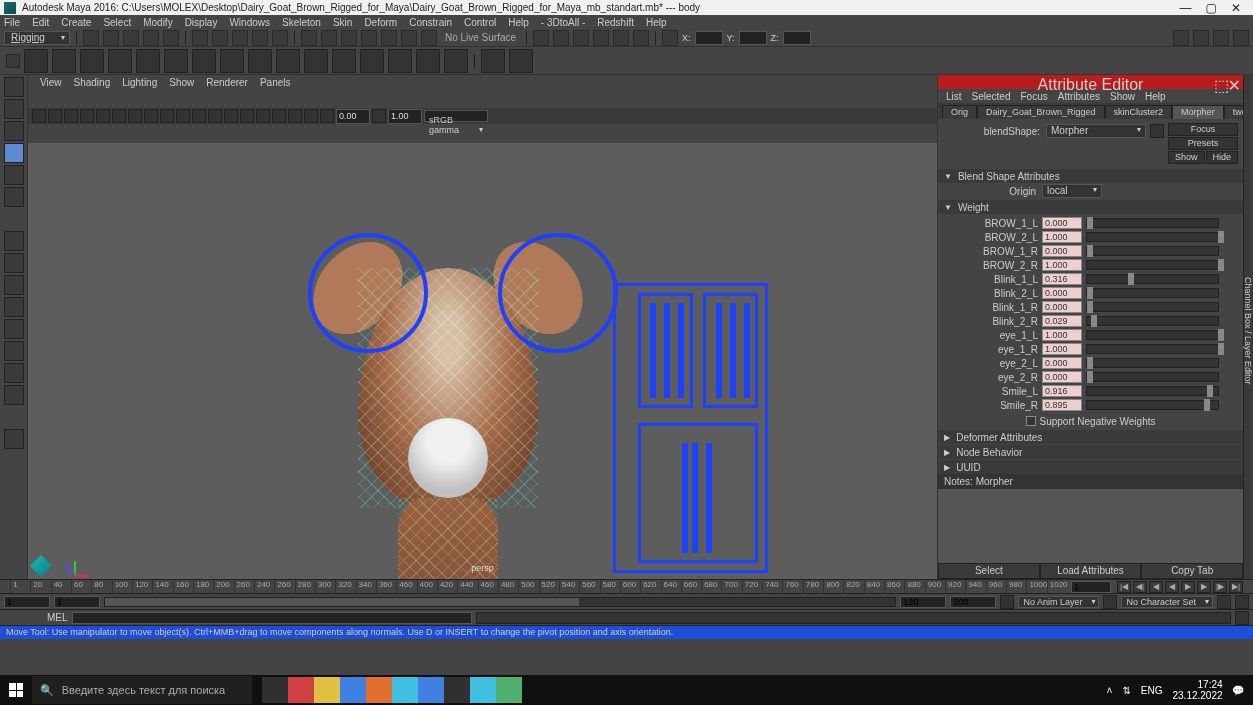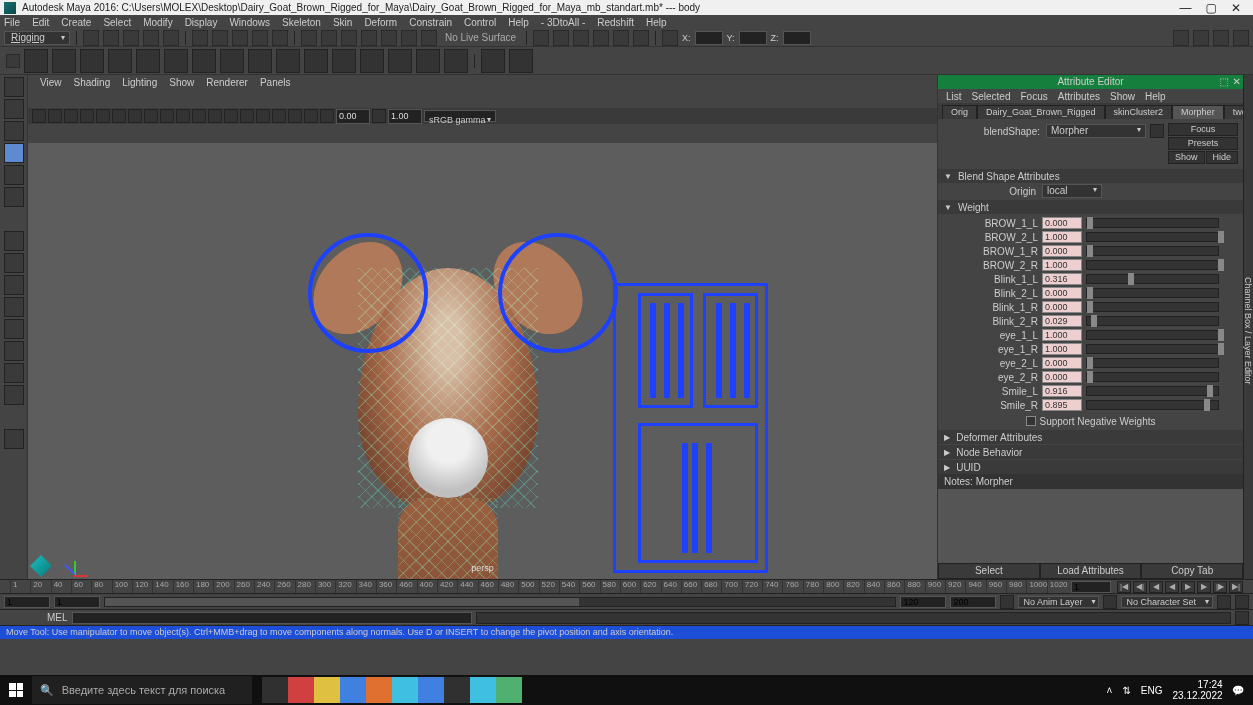--- a/index.html
+++ b/index.html
@@ -32,21 +32,21 @@
 .lefttools { width:28px; background:#444; border-right:1px solid #333; display:flex; flex-direction:column; align-items:center; gap:2px; padding:2px 0; }
 .lefttools .tbtn { width:20px; height:20px; background:#3a3a3a; border:1px solid #222; }
 .lefttools .tbtn.sel { background:#5e8ad2; }
 .lefttools .spacer { height:20px; }
 
 .viewport-wrap { flex:1; display:flex; flex-direction:column; border-right:1px solid #333;gap:19px; }
 .panelmenu { height:14px; background:#444; display:flex; align-items:center; gap:12px; padding:0 12px; font-size:10px; }
 .paneltools { height:16px; background:#3a3a3a; display:flex; align-items:center; gap:2px; padding:0 4px; }
 .ptbtn { width:14px; height:14px; background:#333; border:1px solid #222; }
 .ptinput { background:#222; border:1px solid #555; color:#ddd; height:15px; width:34px; font-size:9px; padding:0 2px; }
-.gammabox { background:#222; border:1px solid #555; height:12px; width:72px; font-size:9px; padding:4px 4px; position:relative; }
+.gammabox { background:#222; border:1px solid #555; height:12px; width:64px; font-size:9px; padding:4px 4px; position:relative; }
 .gammabox::after { content:"▾"; position:absolute; right:4px; font-size:8px; }
 
 .viewport { flex:1; background:#5d5d5d; position:relative; overflow:hidden; }
 .goat { position:absolute; left:270px; top:95px; width:300px; height:500px; }
 .goat .head { position:absolute; left:60px; top:30px; width:180px; height:240px; background:radial-gradient(ellipse at 50% 30%,#d8c0a8 10%,#a86a4a 50%,#6a3a28 90%); border-radius:50% 50% 40% 40% / 60% 60% 40% 40%; }
 .goat .ear-l { position:absolute; left:10px; top:10px; width:100px; height:80px; background:#b07a5a; border-radius:60% 40% 60% 40%; transform:rotate(-30deg); }
 .goat .ear-r { position:absolute; right:10px; top:10px; width:100px; height:80px; background:#b07a5a; border-radius:40% 60% 40% 60%; transform:rotate(30deg); }
 .goat .snout { position:absolute; left:110px; top:180px; width:80px; height:80px; background:radial-gradient(circle at 50% 30%,#f0f0f0 30%,#c0c0c0 70%); border-radius:50%; }
 .goat .body { position:absolute; left:100px; top:260px; width:100px; height:260px; background:linear-gradient(#9a6040,#6a3a28); border-radius:30px 30px 0 0; }
 .wire { position:absolute; inset:0; background:repeating-linear-gradient(45deg,transparent 0 8px,rgba(0,255,180,0.25) 8px 9px),repeating-linear-gradient(-45deg,transparent 0 8px,rgba(0,255,180,0.25) 8px 9px); mix-blend-mode:screen; }
@@ -61,21 +61,21 @@
 .cr-sl { position:absolute; background:#1e40ff; width:6px; }
 .axis { position:absolute; left:46px; bottom:18px; }
 .axis .ax { position:absolute; width:2px; height:14px; }
 .axis .x { background:#d33; transform:rotate(90deg); transform-origin:bottom left; }
 .axis .y { background:#3c3; }
 .axis .z { background:#45f; transform:rotate(-45deg); transform-origin:bottom left; }
 .vplabel { position:absolute; bottom:6px; left:50%; transform:translateX(-50%); font-size:9px; color:#ddd; }
 .mayalogo { position:absolute; left:2px; bottom:2px; width:22px; height:22px; background:linear-gradient(135deg,#1abfbf,#0a7a7a); clip-path:polygon(50% 0,100% 50%,50% 100%,0 50%); }
 
 .attr-panel { width:305px; background:#444; display:flex; flex-direction:column; font-size:10px; }
-.attr-title { height:14px; background:#15803d; text-align:center; font-size:10px; padding-top:1px; position:relative; }
+.attr-title { height:14px; background:#b91c1c; text-align:center; font-size:16px; padding-top:1px; position:relative; }
 .attr-title .pin { position:absolute; right:14px; top:1px; }
 .attr-title .x { position:absolute; right:2px; top:1px; }
 .attr-menu { height:14px; display:flex; gap:10px; padding:0 8px; align-items:center; }
 .tabs { display:flex; gap:0; background:#3a3a3a; height:16px; align-items:end; padding:0 4px; }
 .tab { padding:1px 8px; background:#3a3a3a; border:1px solid #222; border-bottom:none; font-size:9px; height:14px; }
 .tab.active { background:#555; }
 .formrow { display:flex; align-items:center; height:16px; padding:0 4px; }
 .formlbl { width:100px; text-align:right; padding-right:6px; font-size:10px; }
 .formdrop { background:#333; border:1px solid #555; width:100px; height:14px; padding:0 4px; position:relative; font-size:10px; }
 .formdrop::after { content:"▾"; position:absolute; right:4px; font-size:8px; }

